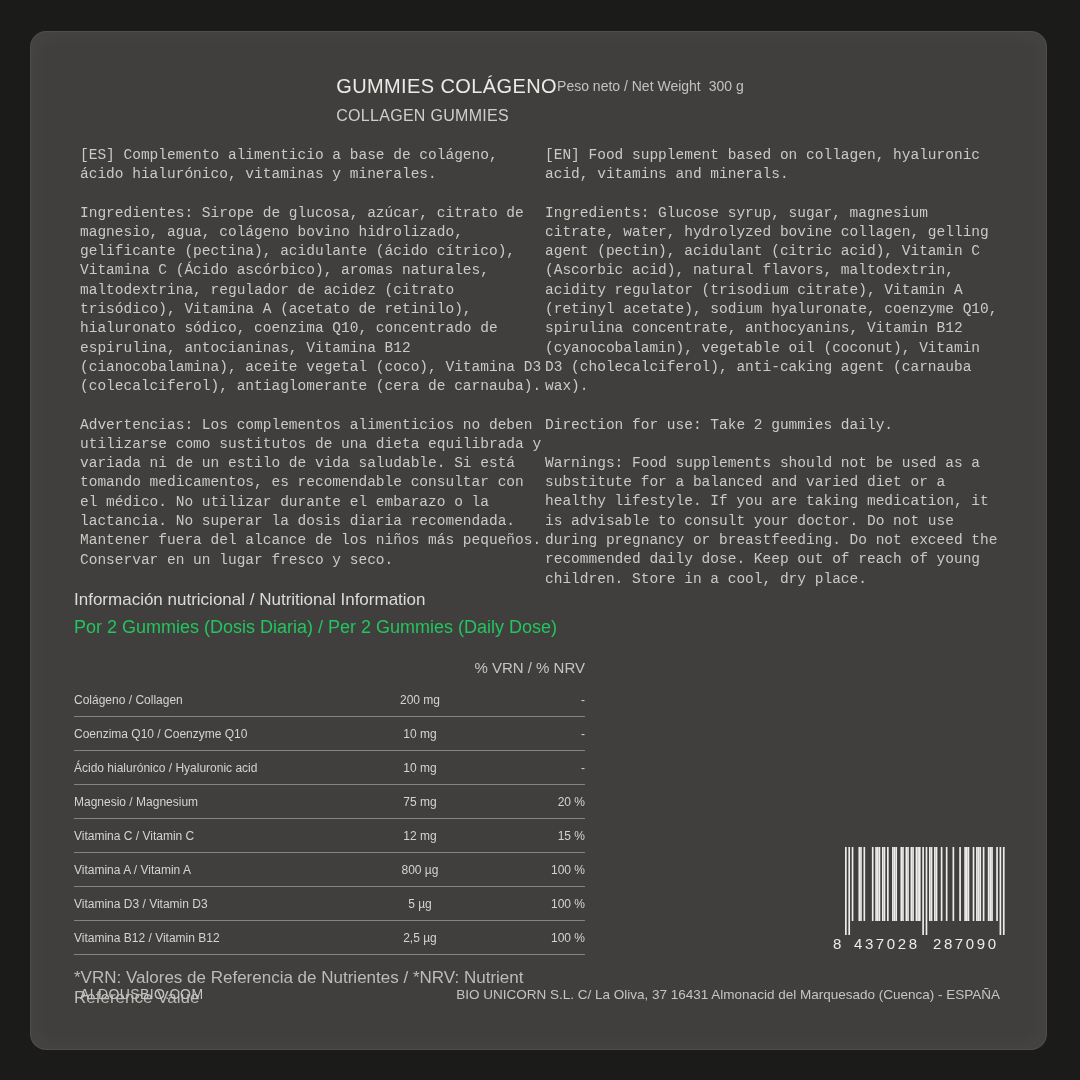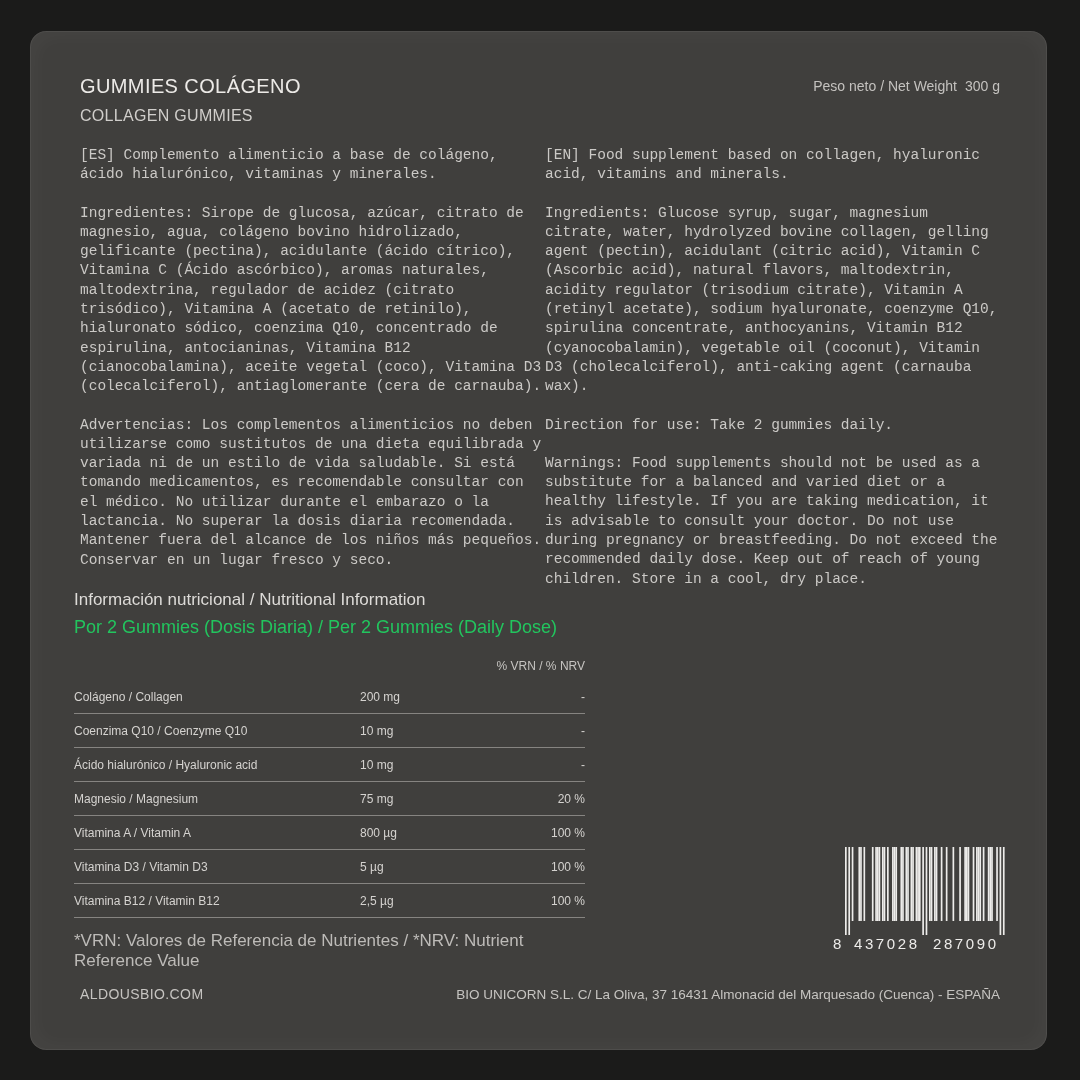--- a/index.html
+++ b/index.html
@@ -21,21 +21,21 @@
     border-radius: 16px;
     box-shadow: inset 0 0 0 1px rgba(255,255,255,0.06), inset 0 0 26px rgba(255,255,255,0.045);
   }
   
   .hdr {
     position: absolute;
     left: 50px;
     right: 47px;
     top: 44px;
     display: flex;
-    justify-content: space-between;
+    justify-content: center;
     align-items: flex-start;
   }
   .title-es {
     margin: 0;
     font-size: 20px;
     font-weight: 400;
     letter-spacing: 0.4px;
     color: #eceae7;
   }
   .title-en {
@@ -80,35 +80,35 @@
     color: #dddbd8;
   }
   .nutrition-sub {
     margin-top: 7px;
     font-size: 18px;
     color: #22c55e;
   }
   .nrv-header {
     margin-top: 21px;
     text-align: right;
-    font-size: 12px;
+    font-size: 15px;
     color: #c6c4c1;
     padding-bottom: 7px;
   }
   .nrow {
     display: flex;
     align-items: center;
     height: 33px;
     border-bottom: 1px solid rgba(232,229,224,0.42);
     font-size: 12px;
     color: #d5d3d0;
   }
   .nrow:last-of-type { border-bottom: none; }
   .nname { flex: 1; text-align: left; }
-  .nval  { width: 120px; text-align: left; }
+  .nval  { width: 120px; text-align: center; }
   .nnrv  { width: 105px; text-align: right; }
   .footnote {
     margin-top: 13px;
     font-size: 17px;
     color: #bdbbb8;
   }
   
   .barcode {
     position: absolute;
     left: 803px;
@@ -181,20 +181,25 @@
     </div>
     <div class="nrow">
       <span class="nname">Ácido hialurónico / Hyaluronic acid</span>
       <span class="nval">10 mg</span>
       <span class="nnrv">-</span>
     </div>
     <div class="nrow">
       <span class="nname">Magnesio / Magnesium</span>
       <span class="nval">75 mg</span>
       <span class="nnrv">20 %</span>
+    </div>
+    <div class="nrow">
+      <span class="nname">Vitamina C / Vitamin C</span>
+      <span class="nval">12 mg</span>
+      <span class="nnrv">15 %</span>
     </div>
     <div class="nrow">
       <span class="nname">Vitamina A / Vitamin A</span>
       <span class="nval">800 µg</span>
       <span class="nnrv">100 %</span>
     </div>
     <div class="nrow">
       <span class="nname">Vitamina D3 / Vitamin D3</span>
       <span class="nval">5 µg</span>
       <span class="nnrv">100 %</span>

